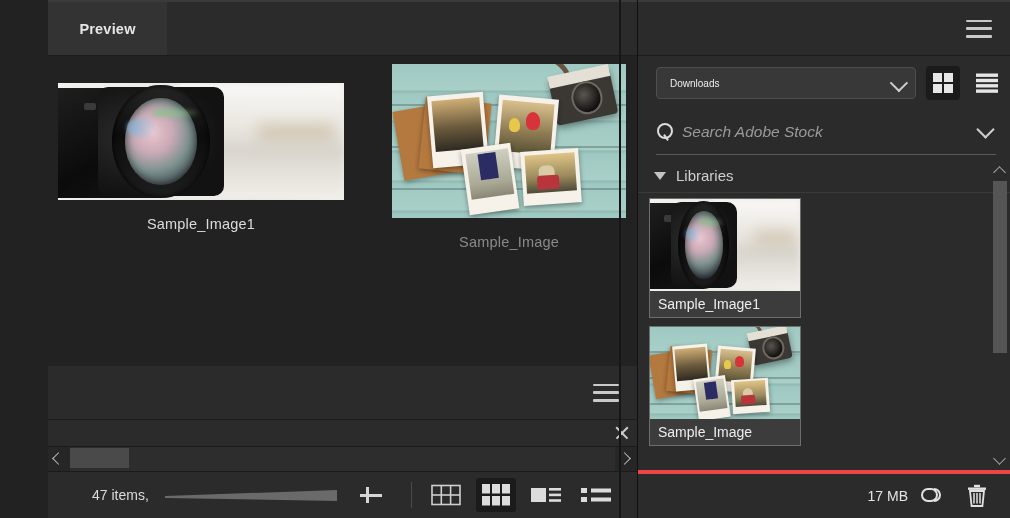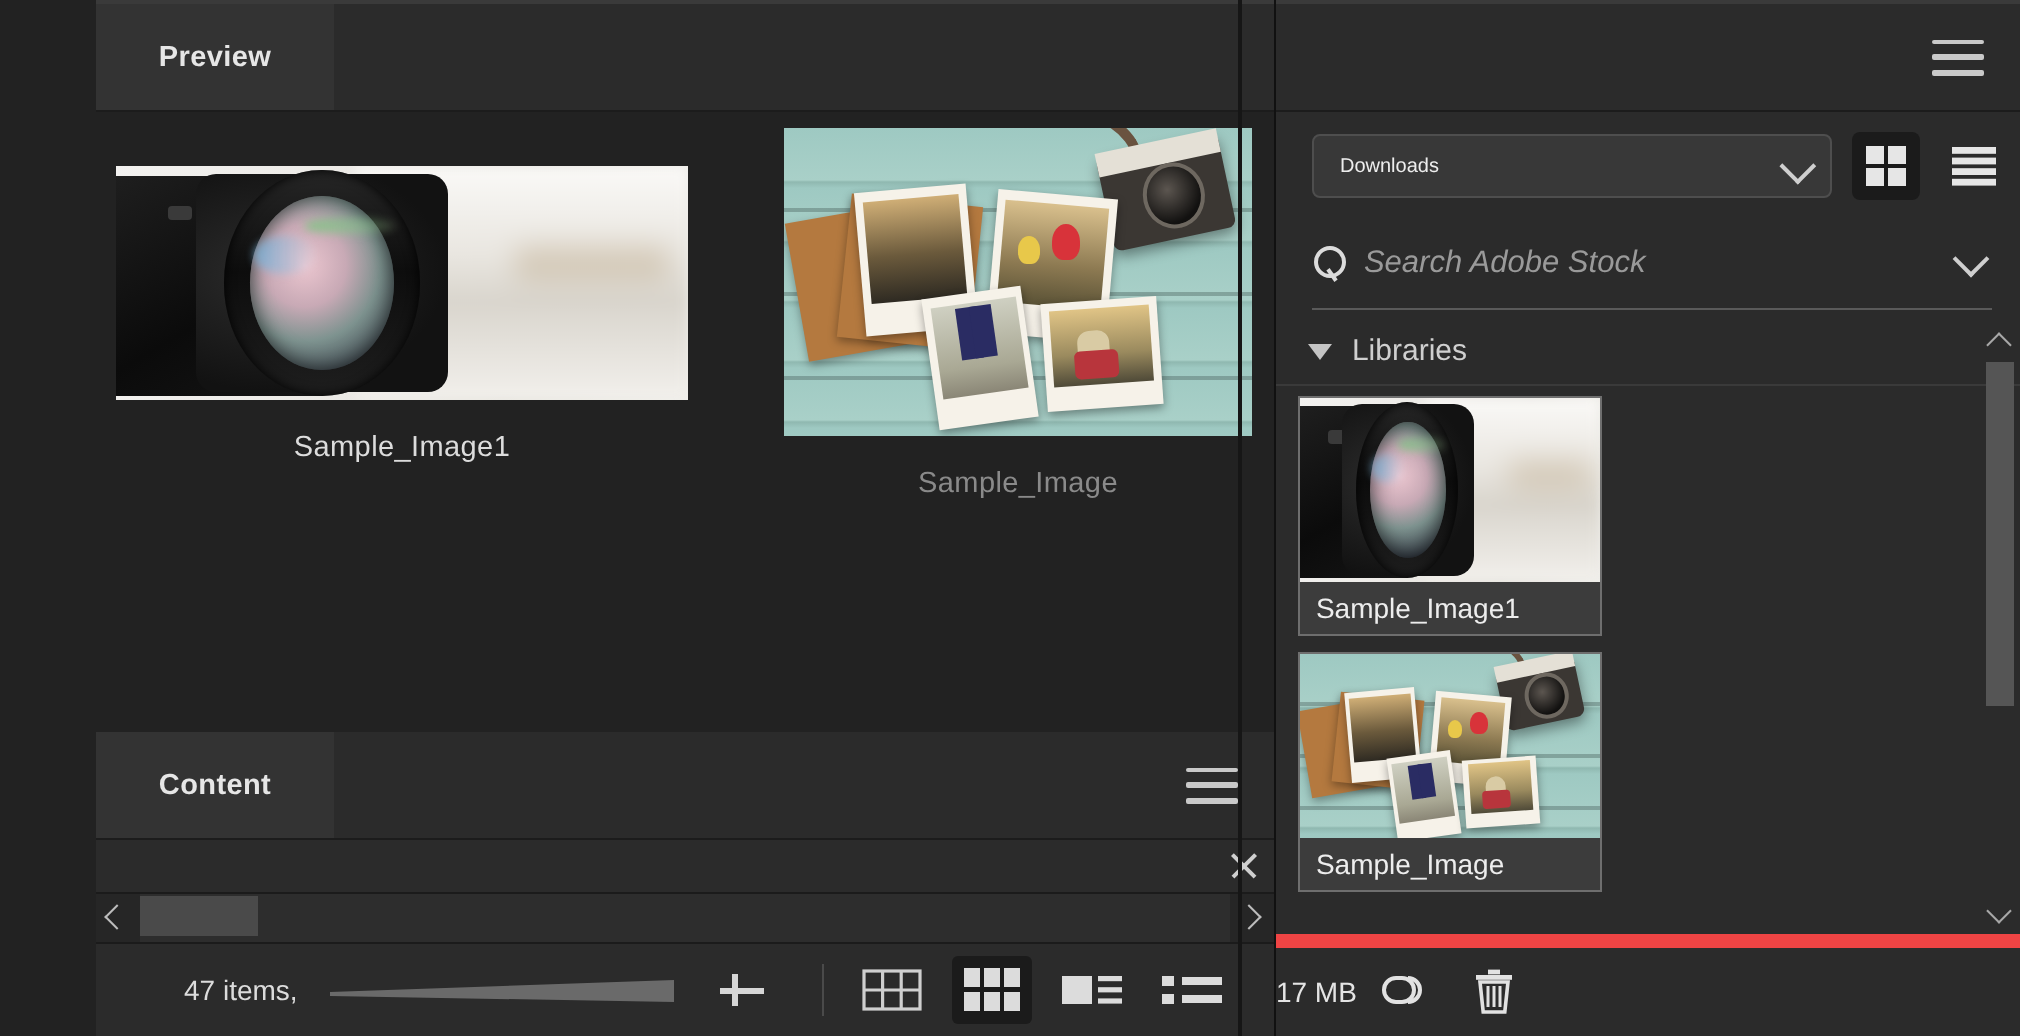--- a/index.html
+++ b/index.html
@@ -162,21 +162,21 @@
   .vscroll{position:absolute;right:2px;top:8px;width:16px;bottom:2px;}
   .vs-arrow{width:16px;height:16px;position:relative;}
   .vs-arrow:before{content:"";position:absolute;left:3px;top:5px;width:8px;height:8px;
      border-left:1.8px solid #a8a8a8;border-top:1.8px solid #a8a8a8;}
   .vs-arrow.up:before{transform:rotate(45deg);}
   .vs-arrow.dn:before{transform:rotate(-135deg);top:2px;}
   .vs-track{position:absolute;left:1px;top:18px;bottom:18px;width:14px;background:#2b2b2b;}
   .vs-thumb{position:absolute;left:1px;top:18px;width:14px;height:172px;background:#555555;}
 
   .lib-status{height:44px;flex:none;background:#2b2b2b;display:flex;align-items:center;
-              justify-content:flex-start;padding-right:22px;border-top:7px solid #ef4444;}
+              justify-content:flex-end;padding-right:22px;border-top:4px solid #ef4444;}
   .mb{font-size:14px;color:#e4e4e4;margin-right:10px;}
   .trash{width:22px;height:24px;position:relative;margin-left:22px;}
 
   .divider{position:absolute;left:619px;top:0;width:2px;height:518px;background:#161616;}
   .topline{position:absolute;left:0;top:0;width:1010px;height:2px;background:#3a3a3a;}
 </style>
 </head>
 <body>
 
 <div class="app">
@@ -238,23 +238,20 @@
               <div style="position:absolute;left:22%;top:56%;width:22px;height:14px;background:#b8353c;border-radius:3px;"></div>
             </div>
           </div>
         </div>
         <div class="thumb-label dim">Sample_Image</div>
       </div>
     </div>
 
     <div class="content-wrap">
       <div class="tabbar">
-        <div class="tab">
-          <span>Content</span>
-        </div>
         <div class="hamburger">
           <i></i>
             <i></i>
             <i></i>
         </div>
       </div>
 
       <div class="content-strip">
         <div class="close-x"></div>
       </div>

